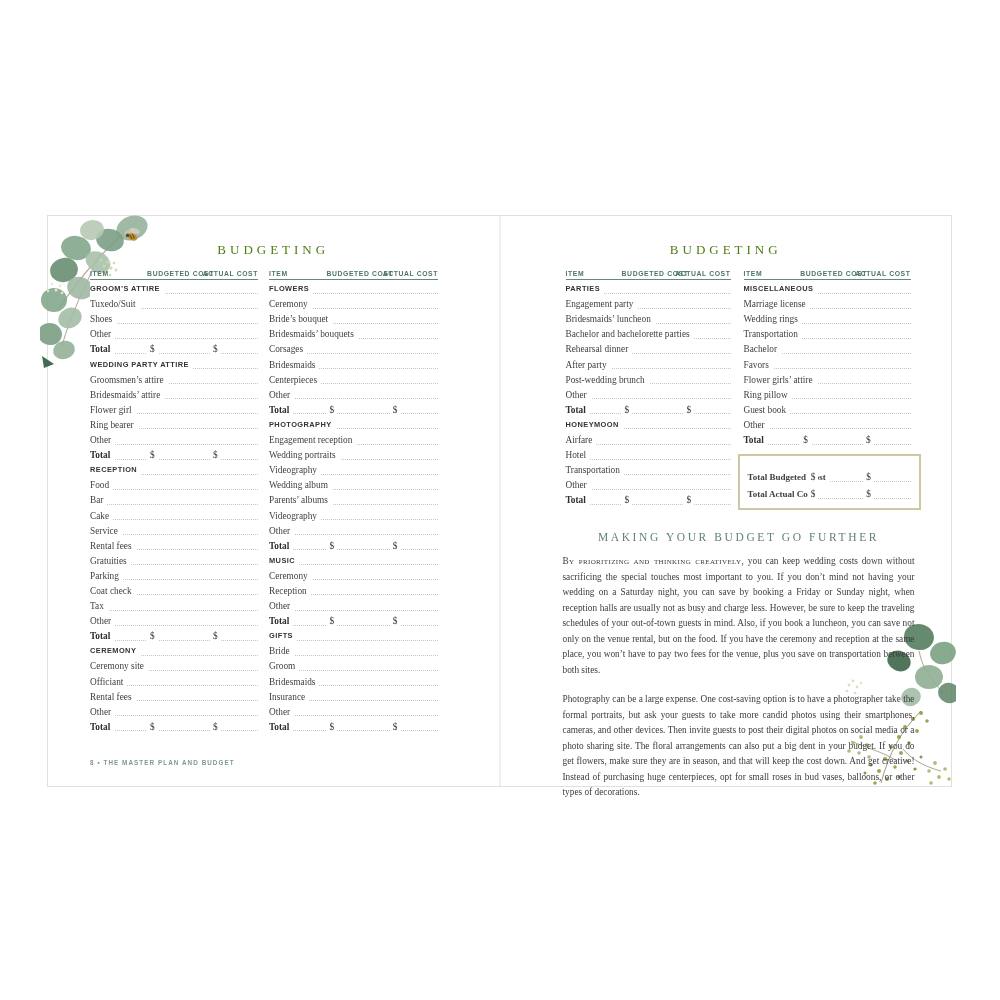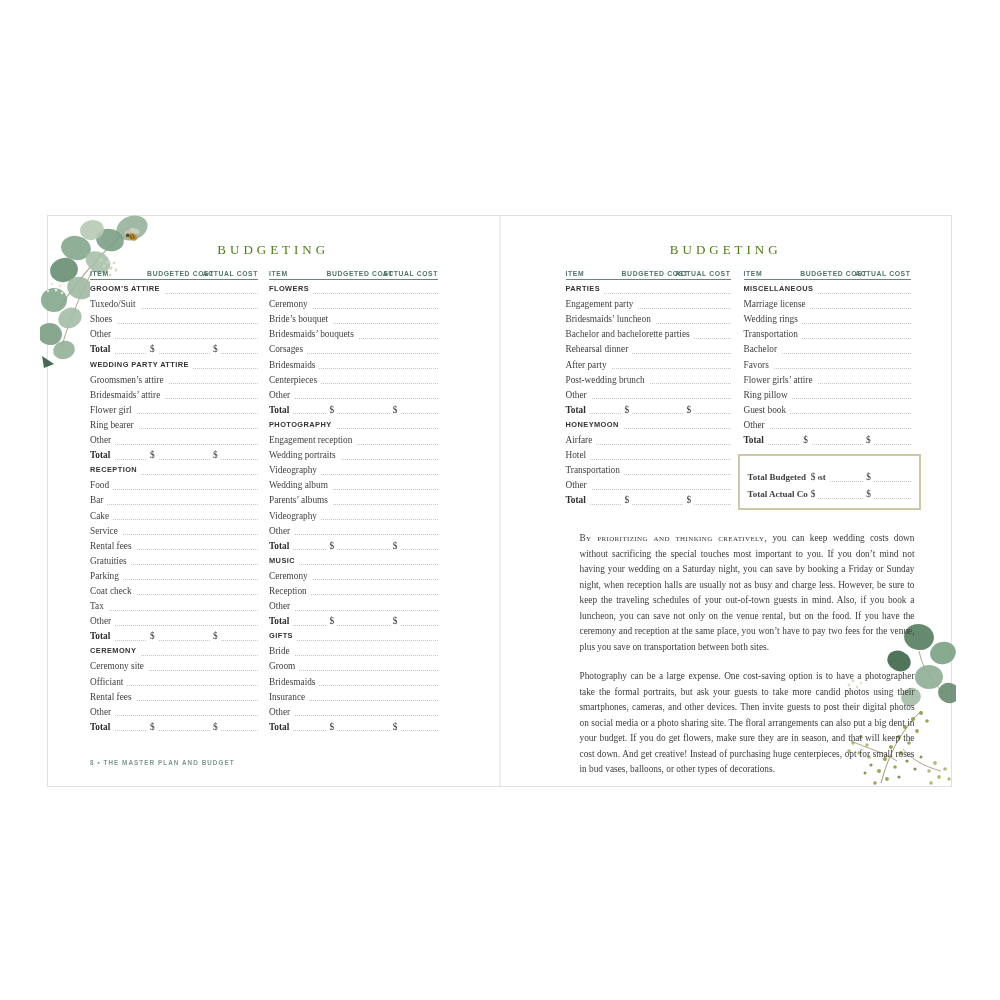--- a/index.html
+++ b/index.html
@@ -35,21 +35,21 @@
   .d2{left:71.5%;}
   .totals-box{position:absolute;left:237px;top:238px;width:183px;height:56px;
               box-sizing:border-box;border:2px solid #cdc7a4;padding:11px 8px 0 8px;}
   .box-row{position:relative;height:17px;}
   .box-row .t-label{font-weight:bold;font-size:9px;}
   .box-row .d1{left:37%;}
   .box-row .d2{left:71%;}
   .article{position:absolute;left:62px;top:315px;width:352px;}
   .article-title{text-align:center;font-size:11.5px;letter-spacing:2.6px;
                  color:#5f8273;margin:0 0 11px 0;font-weight:400;}
-  .article p{margin:0 0 14px 17px;font-size:9.3px;line-height:15.5px;
+  .article p{margin:0 0 14px 0;font-size:9.3px;line-height:15.5px;
              text-align:justify;color:#3b3b3b;}
   .lead{font-variant:small-caps;letter-spacing:0.04em;}
   .footer{position:absolute;left:42px;bottom:20px;
           font-family:"Liberation Sans","DejaVu Sans",sans-serif;
           font-size:6.3px;letter-spacing:0.17em;color:#7d9a8c;font-weight:bold;}
 </style>
 </head>
 <body>
 
 <div id="canvas">
@@ -582,20 +582,21 @@
             </div>
             <div class="box-row">
               <span class="leader"></span>
               <span class="t-label">Total Actual Cost</span>
               <span class="dollar d1">$</span>
               <span class="dollar d2">$</span>
             </div>
           </div>
 
         <div class="article">
+          <div class="article-title">MAKING YOUR BUDGET GO FURTHER</div>
           <p><span class="lead">By prioritizing and thinking creatively,</span><span> you can keep wedding costs down without sacrificing the special touches most important to you. If you don’t mind not having your wedding on a Saturday night, you can save by booking a Friday or Sunday night, when reception halls are usually not as busy and charge less. However, be sure to keep the traveling schedules of your out-of-town guests in mind. Also, if you book a luncheon, you can save not only on the venue rental, but on the food. If you have the ceremony and reception at the same place, you won’t have to pay two fees for the venue, plus you save on transportation between both sites.</span></p>
           <p>Photography can be a large expense. One cost-saving option is to have a photographer take the formal portraits, but ask your guests to take more candid photos using their smartphones, cameras, and other devices. Then invite guests to post their digital photos on social media or a photo sharing site. The floral arrangements can also put a big dent in your budget. If you do get flowers, make sure they are in season, and that will keep the cost down. And get creative! Instead of purchasing huge centerpieces, opt for small roses in bud vases, balloons, or other types of decorations.</p>
         </div>
       </div>
     </div>
 
   </div>
 </div>
 
 </body></html>

